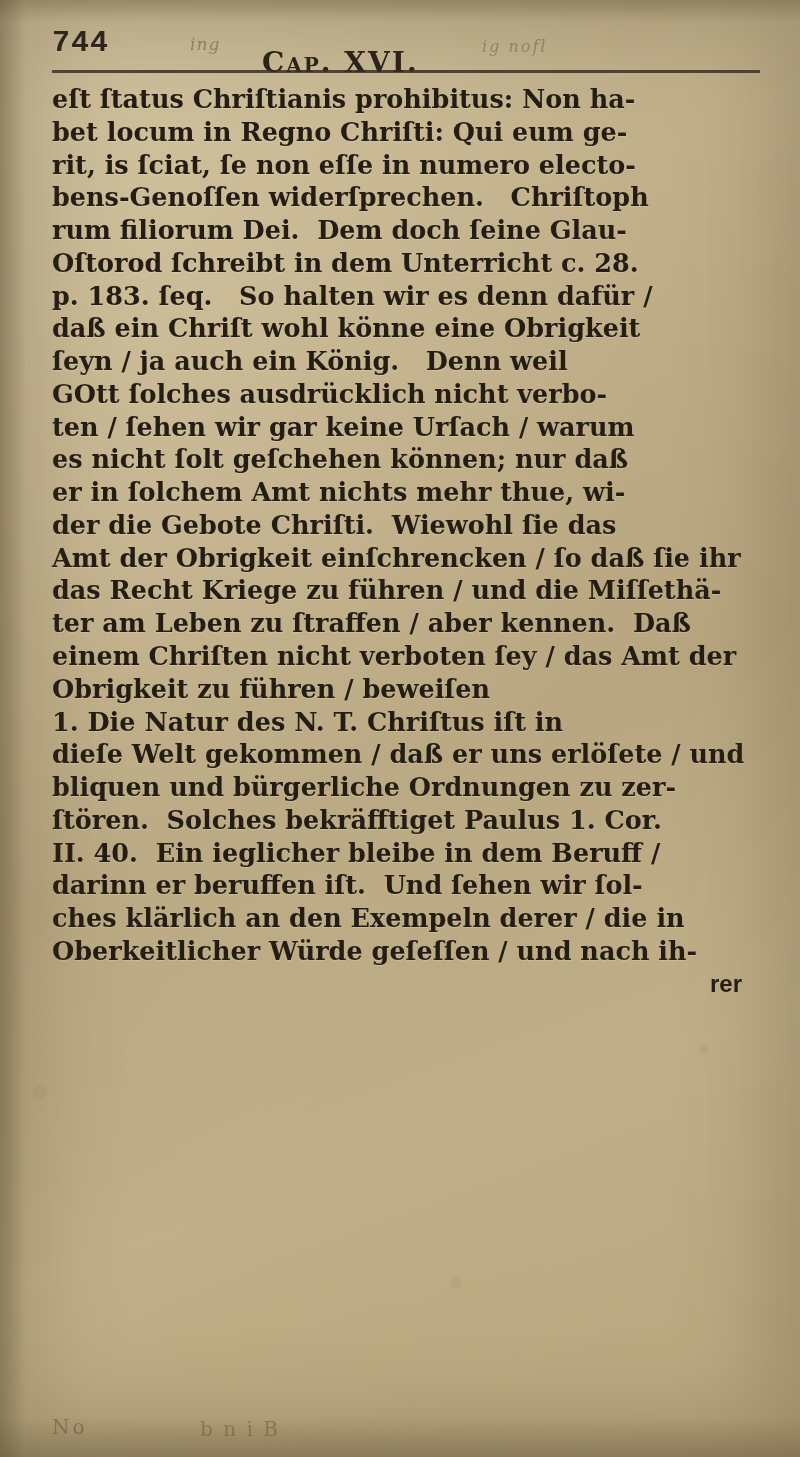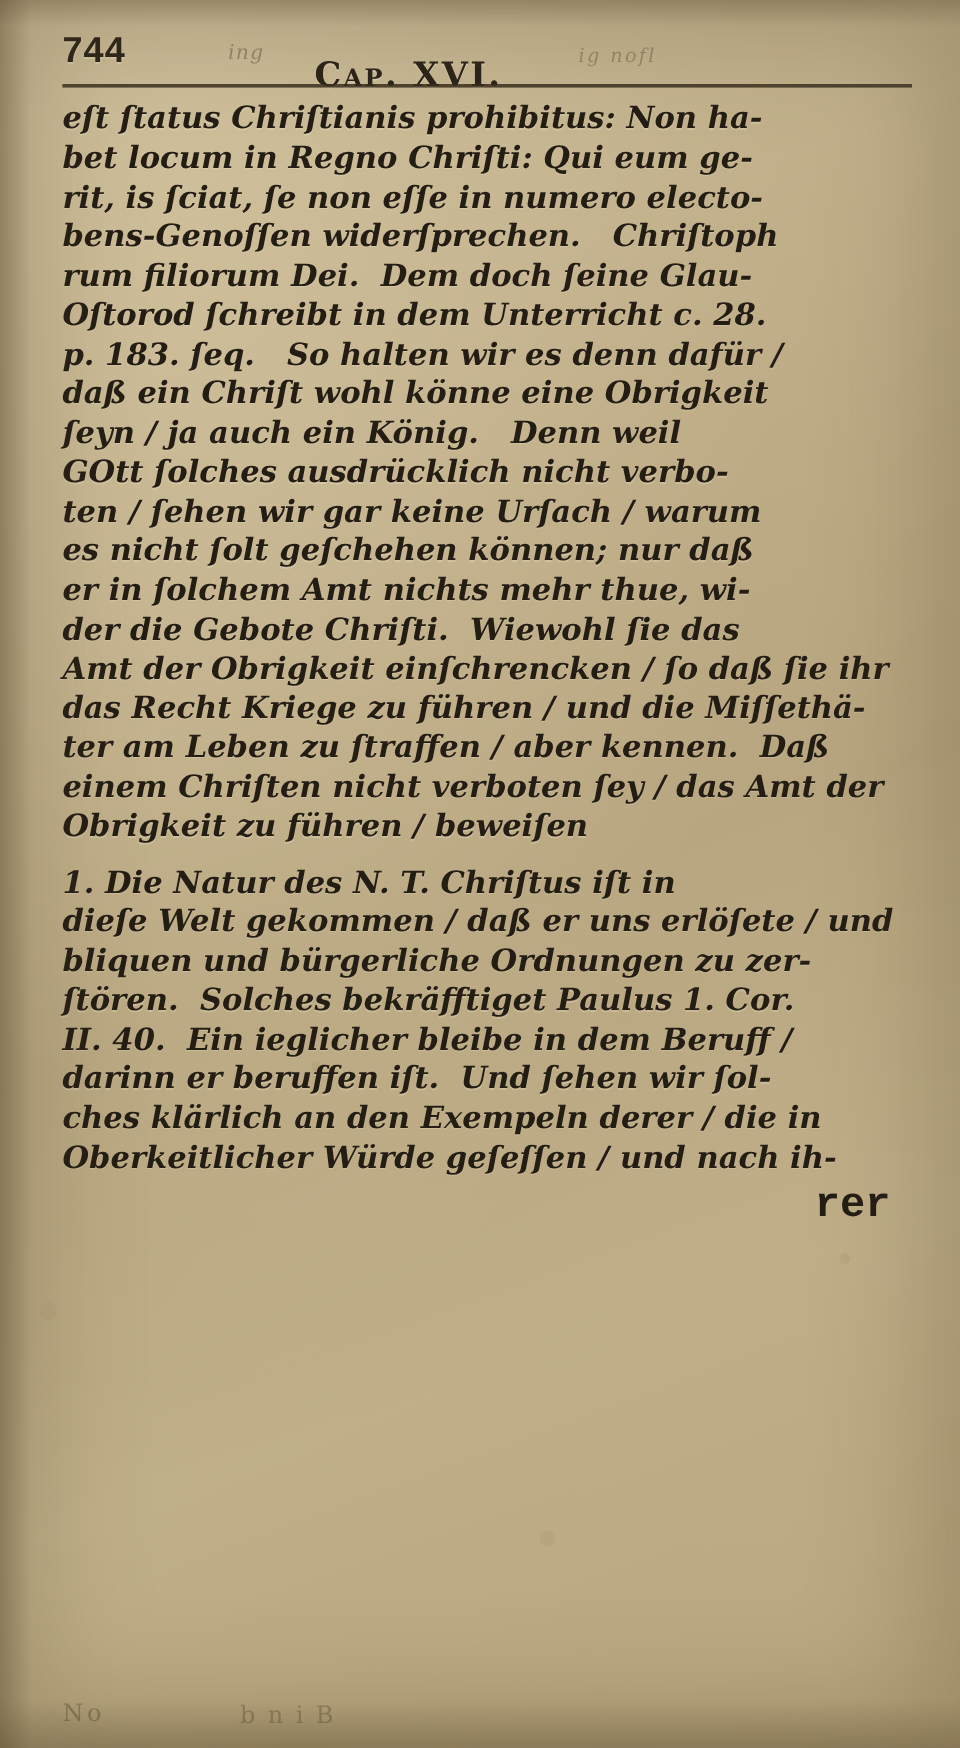--- a/index.html
+++ b/index.html
@@ -51,21 +51,21 @@
   }
   
   .header {
     display: flex;
     align-items: baseline;
     justify-content: flex-start;
     position: relative;
     height: 40px;
   }
   .folio {
-    font-family: Liberation Sans, sans-serif;
+    font-family: Liberation Mono, monospace;
     font-weight: bold;
     font-size: 30px;
     color: #2a2218;
     letter-spacing: 1px;
     text-shadow: 0 1px 0 rgba(255,250,230,0.25);
   }
   .head-title {
     position: absolute;
     left: 210px;
     top: 0;
@@ -102,43 +102,41 @@
     opacity: 0.85;
   }
   
   .body {
     font-family: "DejaVu Serif", serif;
     font-size: 25.5px;
     line-height: 1.285;
     color: #241d14;
     text-align: justify;
     text-shadow: 0 1px 0 rgba(255,248,225,0.22);
-    font-style: italic;
   }
   .fr {
     display: block;
     white-space: pre;
   }
   .blk {
     font-family: "DejaVu Serif", serif;
     font-weight: bold;
   }
   .sc {
     font-variant: small-caps;
     font-weight: bold;
     margin-top: 20px;
   }
   .sect {
-    margin-top: 14px;
   }
   .catchword {
     text-align: right;
-    font-family: Liberation Mono, monospace;
-    font-weight: bold;
-    font-size: 35px;
+    font-family: Liberation Sans, sans-serif;
+    font-weight: bold;
+    font-size: 24px;
     color: #241d14;
     padding-right: 18px;
     margin-top: 2px;
   }
   .bottom-smudge {
     position: absolute;
     left: 52px;
     bottom: 18px;
     font-size: 20px;
     color: rgba(60,48,30,0.35);

